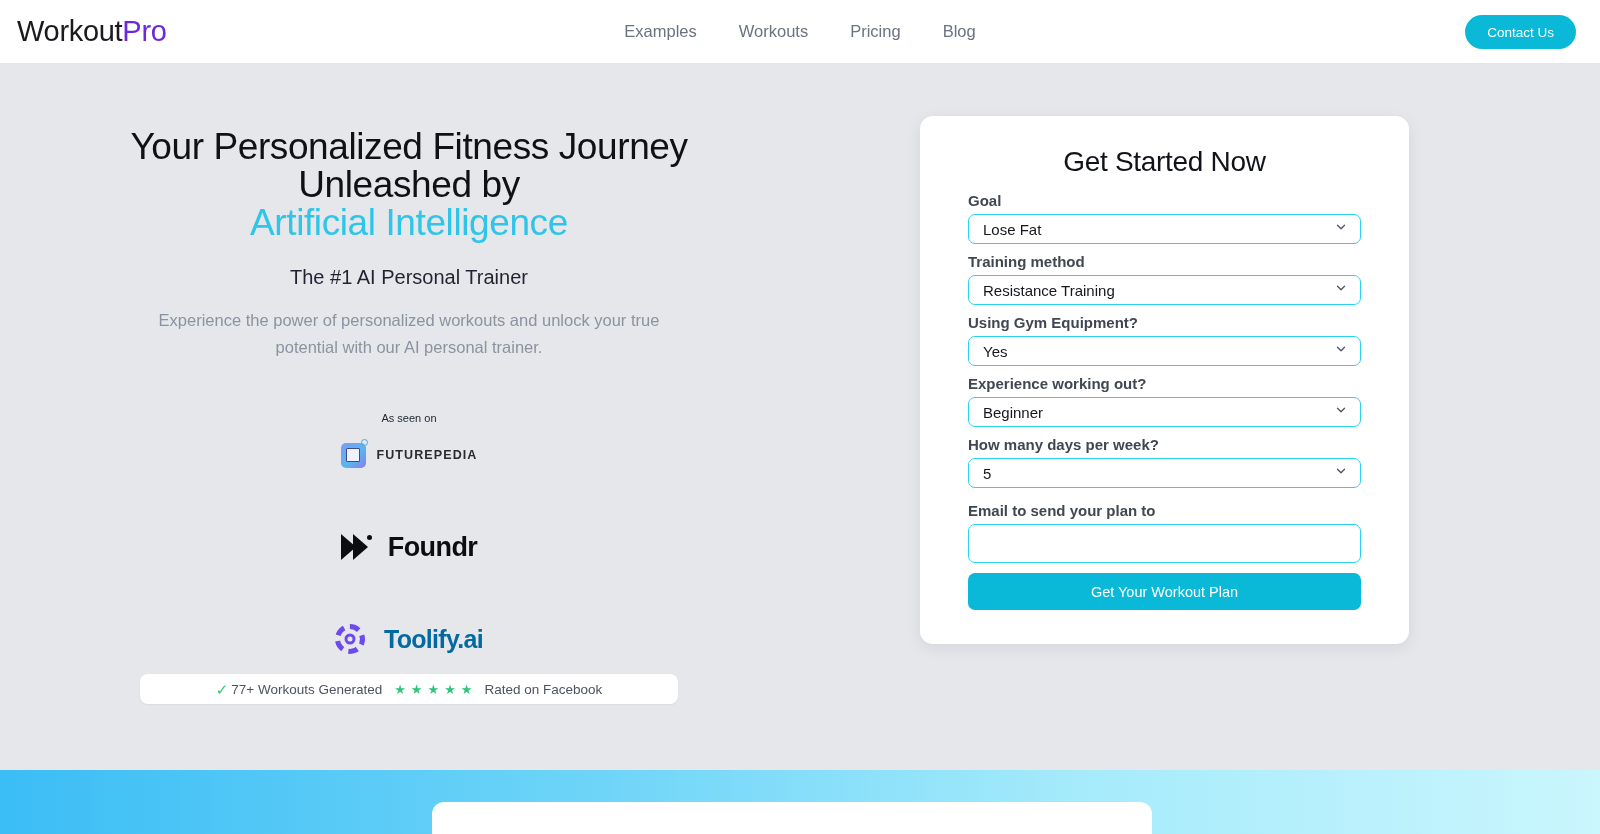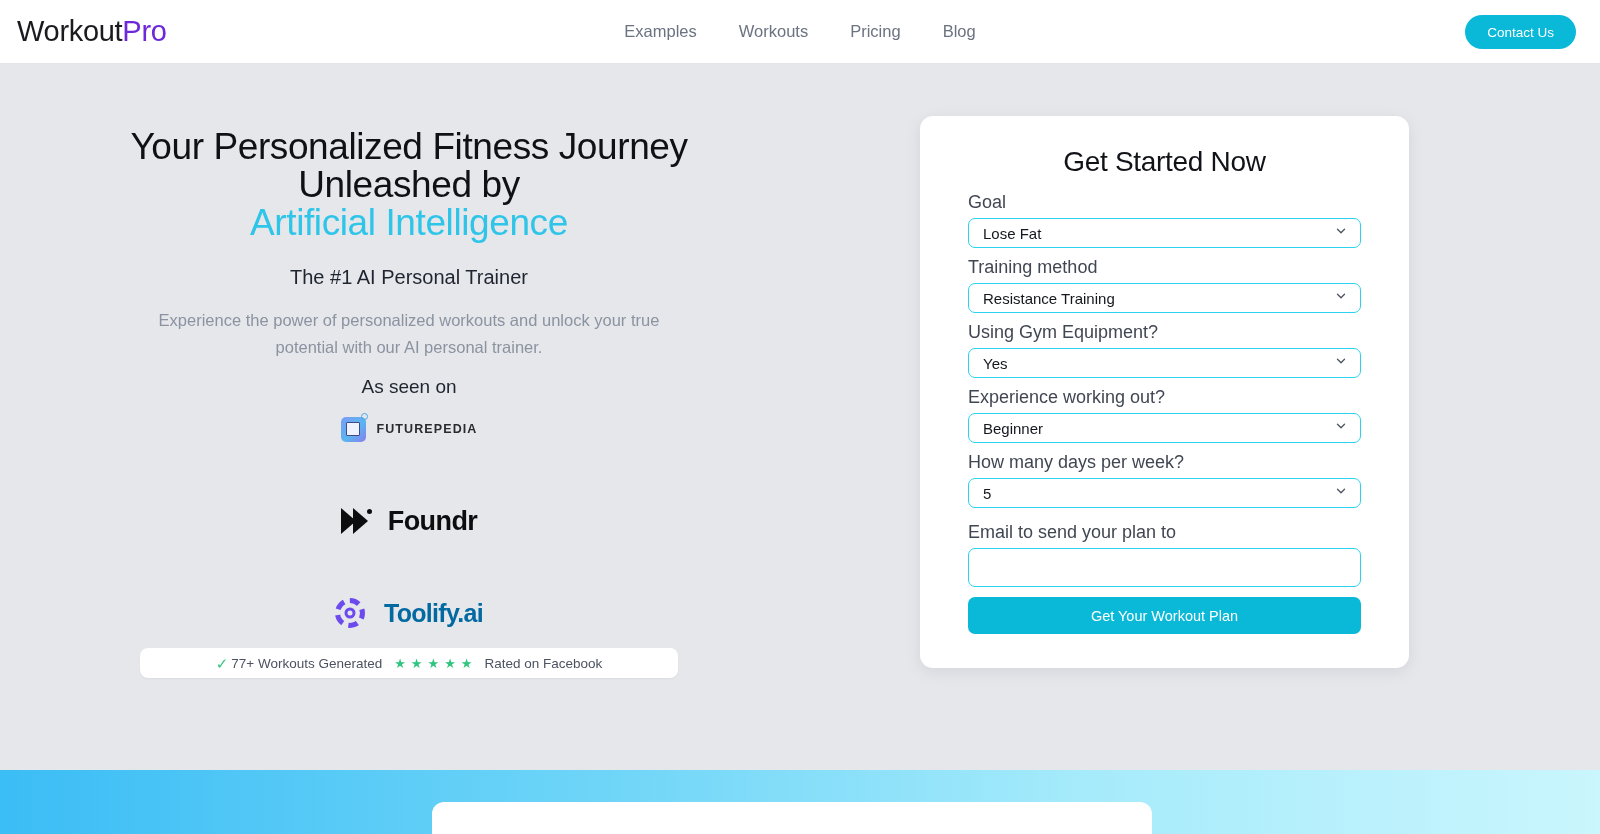--- a/index.html
+++ b/index.html
@@ -97,22 +97,22 @@
     margin-top: 18px;
     font-size: 16.5px;
     line-height: 1.6;
     color: #8b93a1;
     width: 520px;
     margin-left: auto;
     margin-right: auto;
   }
 
   .as-seen-label {
-    margin-top: 16px;
-    font-size: 19px;
+    margin-top: 52px;
+    font-size: 11px;
     color: #1f2430;
   }
 
   .logos-row {
     margin-top: 14px;
     display: flex;
     align-items: center;
     justify-content: center;
     gap: 58px;
     flex-direction: column;
@@ -201,23 +201,24 @@
     text-align: center;
     font-size: 28px;
     font-weight: 400;
     color: #111318;
     letter-spacing: -0.3px;
     margin-bottom: 14px;
   }
   .field { margin-bottom: 9px; }
   .field-label {
     display: block;
-    font-size: 18px;
+    font-size: 15px;
     color: #414752;
     margin-bottom: 5px;
+    font-weight: bold;
   }
   .select-wrap { position: relative; }
   .select-box {
     width: 100%;
     height: 30px;
     border: 1.6px solid #2ad2f0;
     border-radius: 7px;
     background: #ffffff;
     font-size: 15px;
     font-family: inherit;

